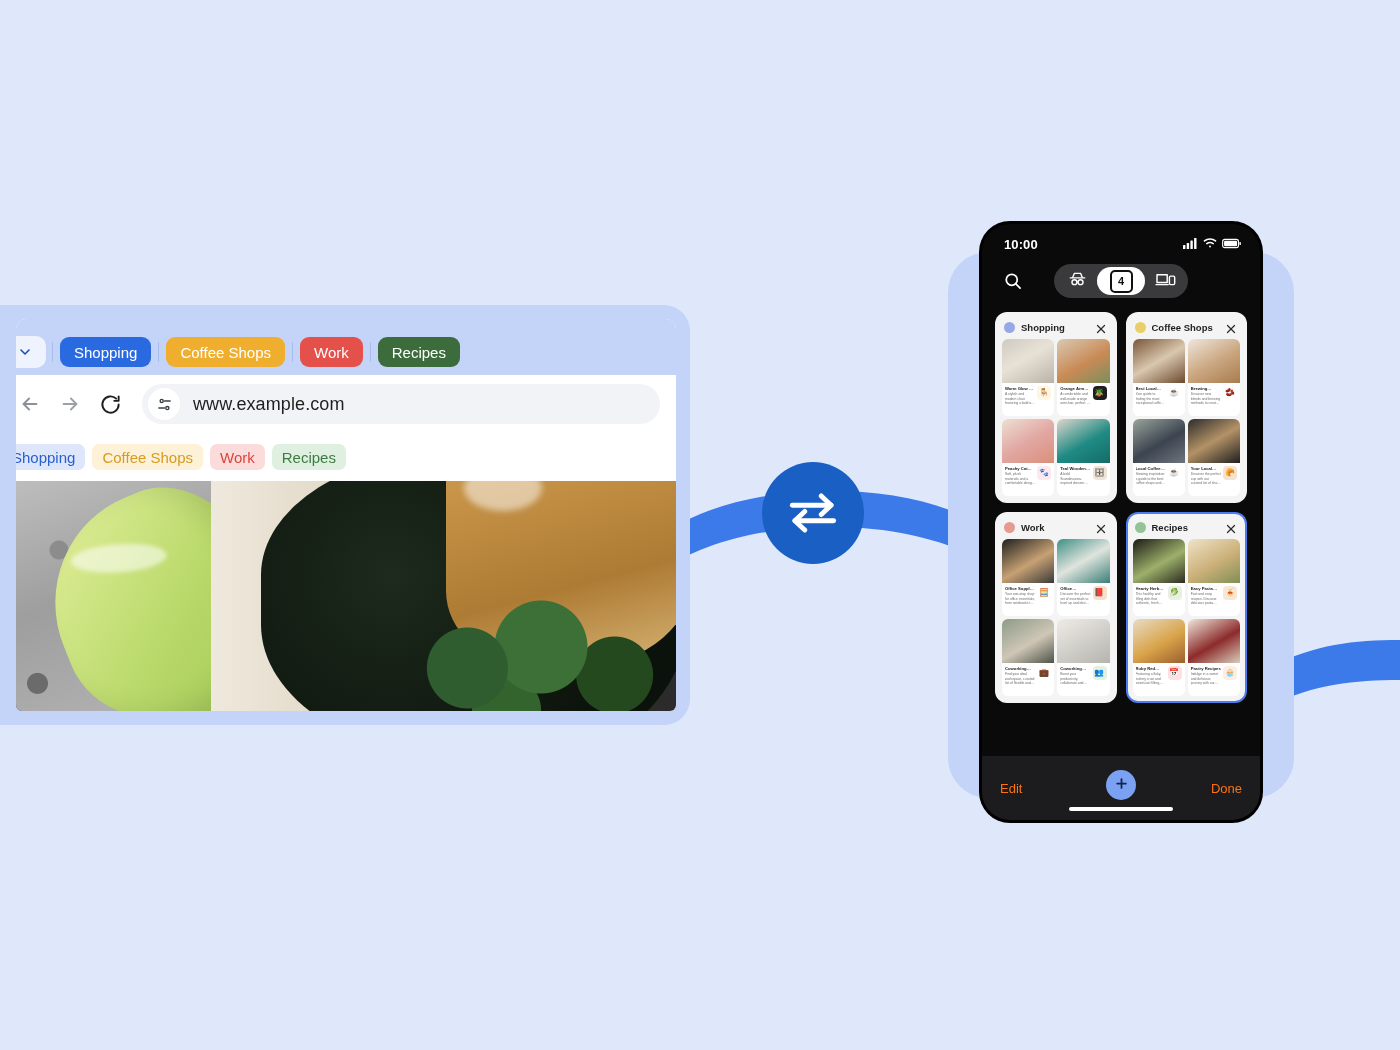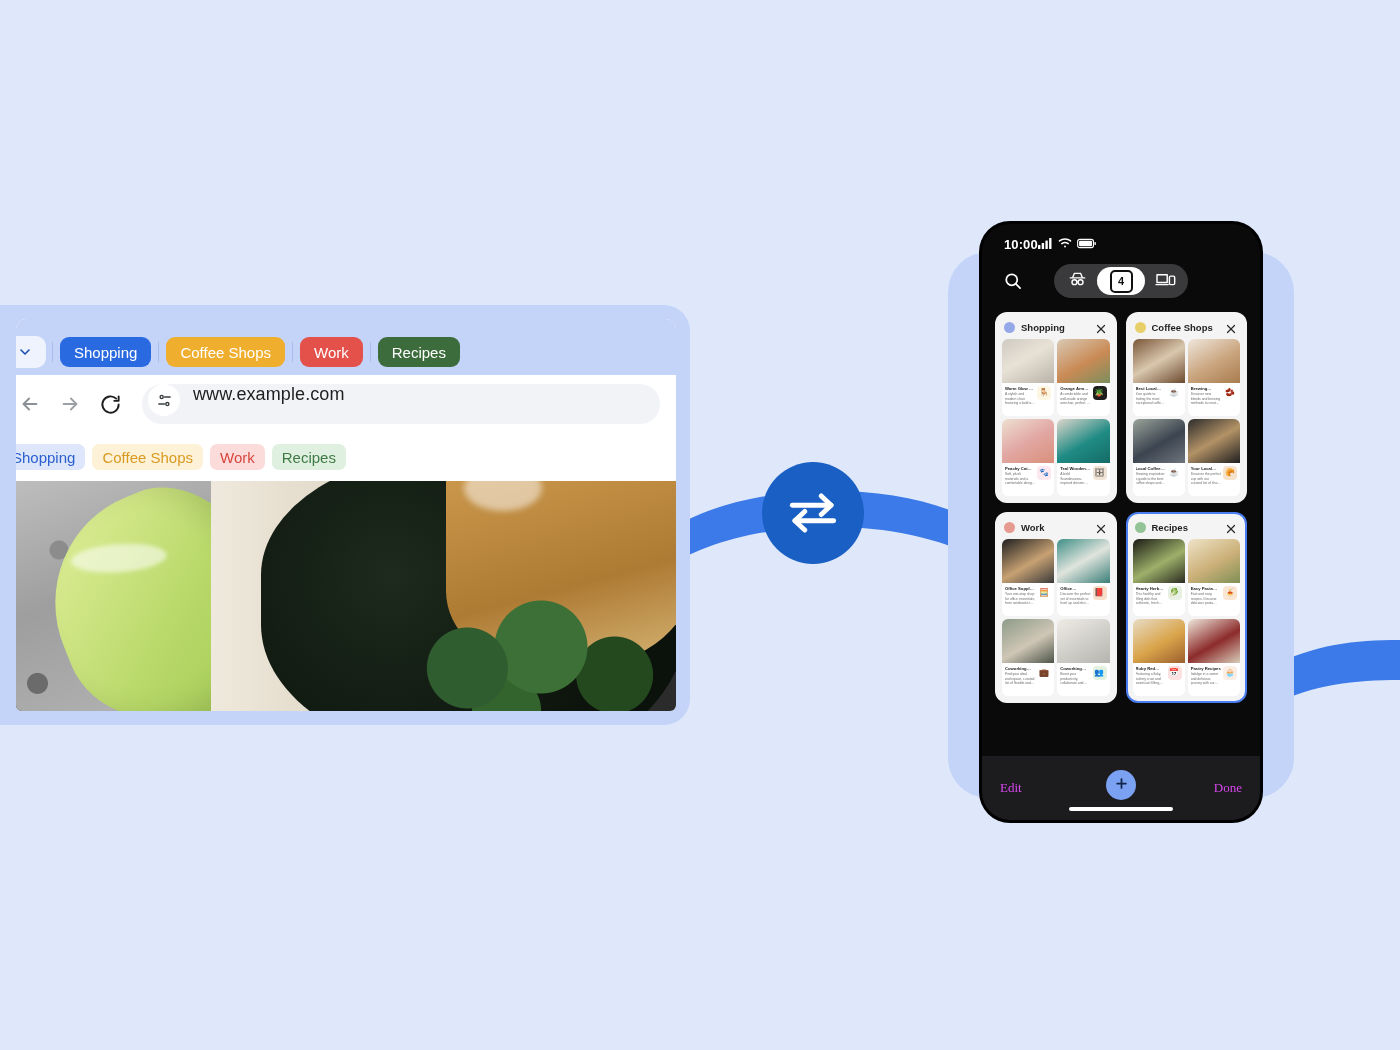--- a/index.html
+++ b/index.html
@@ -57,21 +57,21 @@
     font-size:17px;color:#1f1f1f;white-space:nowrap;overflow:hidden;
   }
 
   .toolbar{
     position:absolute;left:0;top:56px;width:100%;height:58px;background:#fff;
     display:flex;align-items:center;padding-left:0;box-sizing:border-box;
   }
   .nav-btn{width:40px;height:40px;display:flex;align-items:center;justify-content:center;flex:0 0 auto;}
   .omnibox{
     flex:1;height:40px;margin:0 16px 0 12px;background:#f1f3f6;border-radius:20px;
-    display:flex;align-items:flex-start;padding-left:6px;box-sizing:border-box;
+    display:flex;align-items:center;padding-left:6px;box-sizing:border-box;
   }
   .omni-icon{
     width:32px;height:32px;border-radius:50%;background:#fff;
     display:flex;align-items:center;justify-content:center;flex:0 0 32px;
   }
   .omni-text{font-size:18px;color:#1f1f1f;margin-left:13px;letter-spacing:.1px;}
 
   .bookmarkbar{
     position:absolute;left:0;top:114px;width:100%;height:48px;background:#fff;
     display:flex;align-items:center;padding-left:0;box-sizing:border-box;
@@ -122,21 +122,21 @@
   .phone-halo{
     position:absolute;left:948px;top:252px;width:346px;height:546px;
     background:#c3d4f8;border-radius:40px;
   }
   .phone{
     position:absolute;left:982px;top:224px;width:278px;height:596px;
     background:#0a0a0a;border-radius:28px;overflow:hidden;
     box-shadow:0 0 0 3px #000;
   }
   .statusbar{
-    height:34px;display:flex;align-items:center;
+    height:34px;display:flex;align-items:center;justify-content:space-between;
     padding:6px 19px 0 22px;box-sizing:border-box;color:#fff;
   }
   .status-time{font-size:13px;font-weight:700;letter-spacing:.1px;}
   .status-icons{display:flex;align-items:center;gap:5px;}
   .topbar{
     height:46px;display:flex;align-items:center;padding:0 16px;box-sizing:border-box;
     gap:0;position:relative;
   }
   .search-btn{width:30px;height:30px;display:flex;align-items:center;justify-content:center;}
   .segctl{
@@ -176,21 +176,21 @@
     display:-webkit-box;-webkit-line-clamp:1;-webkit-box-orient:vertical;overflow:hidden;}
   .tile-desc{font-size:3.4px;color:#6d6d6d;line-height:1.3;margin-top:1px;
     display:-webkit-box;-webkit-line-clamp:3;-webkit-box-orient:vertical;overflow:hidden;}
   .tile-fav{width:14px;height:14px;border-radius:4px;flex:0 0 14px;
     display:flex;align-items:center;justify-content:center;font-size:8px;line-height:1;}
 
   .phone-bottom{
     position:absolute;left:0;bottom:0;width:100%;height:64px;background:#1c1c1e;
     display:flex;align-items:center;justify-content:space-between;padding:0 18px;box-sizing:border-box;
   }
-  .pb-label{font-size:13px;color:#d946ef;font-family:Liberation Serif, serif;}
+  .pb-label{font-size:13px;color:#f97316;}
   .fab{
     position:absolute;left:50%;top:14px;transform:translateX(-50%);
     width:30px;height:30px;border-radius:50%;background:#7ba1f2;
     display:flex;align-items:center;justify-content:center;color:#11233f;font-size:17px;line-height:1;
   }
   .home-ind{
     position:absolute;left:50%;bottom:9px;transform:translateX(-50%);
     width:104px;height:4px;border-radius:2px;background:#fff;
   }
 </style>

